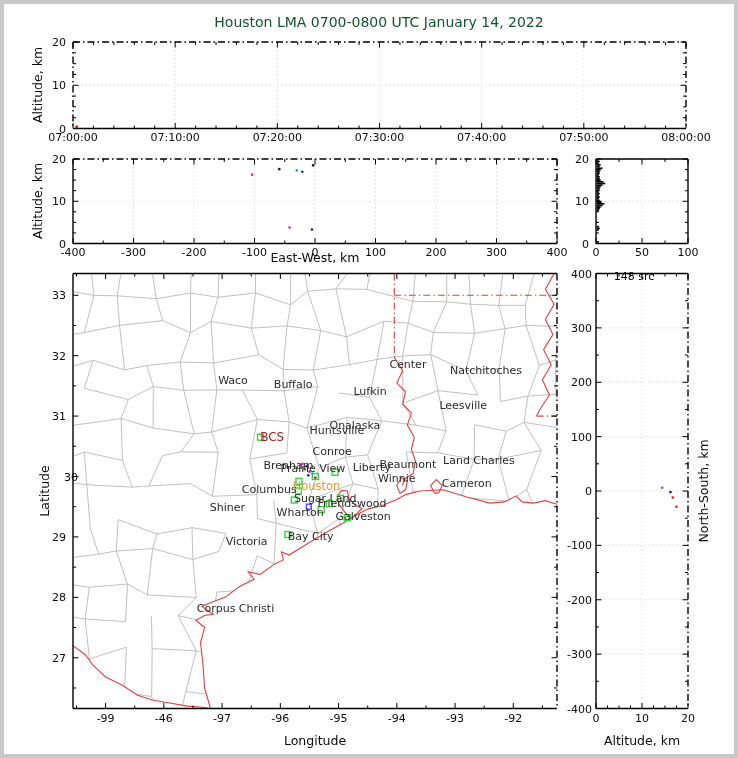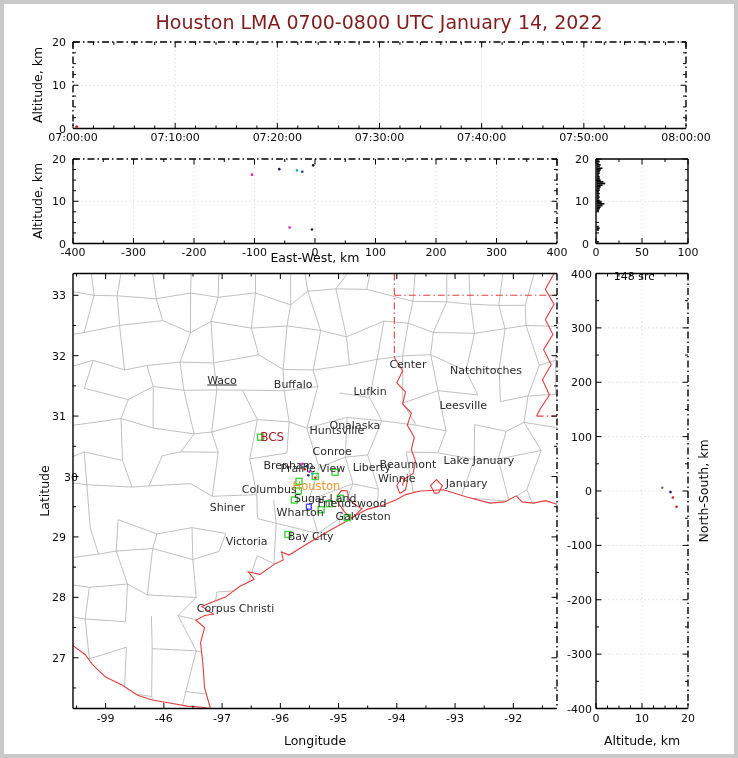--- a/index.html
+++ b/index.html
@@ -6,21 +6,21 @@
   .window{
     position:relative;width:738px;height:758px;background:#c9c9c9;
     font-family:"DejaVu Sans","Liberation Sans",sans-serif;overflow:hidden;
   }
   .inner{position:absolute;left:4px;top:4px;width:730px;height:750px;background:#ffffff;}
   svg{position:absolute;left:0;top:0;}
   .lbl{position:absolute;color:#111;white-space:nowrap;transform:translate(-50%,-50%);line-height:1;}
   .rot{transform:translate(-50%,-50%) rotate(-90deg);}
   .ticklbl{font-size:11px;color:#0a0a0a;}
   .axlbl{font-size:12.5px;color:#0a0a0a;}
-  .title{font-size:19px;color:#7f1d1d;}
+  .title{font-size:14px;color:#14532d;}
   .city{font-size:11px;color:#2b2b2b;}
   .ann{font-size:11px;color:#000;margin-top:44px;}
 </style>
 </head>
 <body>
 
 <div class="window">
   <div class="inner"></div>
   <svg id="plot-svg" width="738" height="758">
       <rect x="4" y="4" width="730" height="750" fill="#ffffff"></rect>
@@ -479,36 +479,36 @@
       <span class="lbl ticklbl" style="left: 513.318px; top: 718px;">-92</span>
       <span class="lbl ticklbl" style="left: 66px; top: 657.75px; transform: translate(-100%, -50%);">27</span>
       <span class="lbl ticklbl" style="left: 66px; top: 597.333px; transform: translate(-100%, -50%);">28</span>
       <span class="lbl ticklbl" style="left: 66px; top: 536.917px; transform: translate(-100%, -50%);">29</span>
       <span class="lbl ticklbl" style="left: 66px; top: 476.5px; transform: translate(-100%, -50%); margin-left: 12px;">30</span>
       <span class="lbl ticklbl" style="left: 66px; top: 416.083px; transform: translate(-100%, -50%);">31</span>
       <span class="lbl ticklbl" style="left: 66px; top: 355.667px; transform: translate(-100%, -50%);">32</span>
       <span class="lbl ticklbl" style="left: 66px; top: 295.25px; transform: translate(-100%, -50%);">33</span>
       <span class="lbl axlbl rot" style="left: 45px; top: 491px;">Latitude</span>
       <span class="lbl axlbl" style="left: 315px; top: 741px;">Longitude</span>
-      <span class="lbl city" style="left: 222px; top: 380.438px; text-decoration: underline;">Waco</span>
+      <span class="lbl city" style="left: 233px; top: 380.438px;">Waco</span>
       <span class="lbl city" style="left: 293.159px; top: 384.062px;">Buffalo</span>
       <span class="lbl city" style="left: 370.04px; top: 391px;">Lufkin</span>
       <span class="lbl city" style="left: 407.898px; top: 363.521px;">Center</span>
       <span class="lbl city" style="left: 485.943px; top: 370.167px;">Natchitoches</span>
       <span class="lbl city" style="left: 463.229px; top: 404.604px;">Leesville</span>
       <span class="lbl city" style="left: 354.897px; top: 424.542px;">Onalaska</span>
       <span class="lbl city" style="left: 336.841px; top: 429.979px;">Huntsville</span>
       <span class="lbl city" style="left: 332.182px; top: 451.125px;">Conroe</span>
       <span class="lbl city" style="left: 288.499px; top: 465.021px;">Brenham</span>
       <span class="lbl city" style="left: 312.961px; top: 468.042px;">Prairie View</span>
       <span class="lbl city" style="left: 371.787px; top: 467.438px;">Liberty</span>
       <span class="lbl city" style="left: 407.898px; top: 464.417px; text-align: center;">Beaumont</span>
-      <span class="lbl city" style="left: 478.954px; top: 459.583px;">Lake January</span>
+      <span class="lbl city" style="left: 478.954px; top: 459.583px;">Land Charles</span>
       <span class="lbl city" style="left: 396.832px; top: 478.312px;">Winnie</span>
-      <span class="lbl city" style="left: 466.723px; top: 482.542px;">January</span>
+      <span class="lbl city" style="left: 466.723px; top: 482.542px;">Cameron</span>
       <span class="lbl city" style="left: 269.279px; top: 489.188px;">Columbus</span>
       <span class="lbl city" style="left: 325.193px; top: 498.25px;">Sugar Land</span>
       <span class="lbl city" style="left: 351.984px; top: 503.083px;">Friendswood</span>
       <span class="lbl city" style="left: 363.051px; top: 516.375px;">Galveston</span>
       <span class="lbl city" style="left: 300.148px; top: 512.146px;">Wharton</span>
       <span class="lbl city" style="left: 227.344px; top: 506.708px;">Shiner</span>
       <span class="lbl city" style="left: 310.632px; top: 536.312px;">Bay City</span>
       <span class="lbl city" style="left: 246.564px; top: 541.146px;">Victoria</span>
       <span class="lbl city" style="left: 235.498px; top: 608.208px;">Corpus Christi</span>
       <span class="lbl city" style="left: 272.191px; top: 436.625px; color: rgb(160, 32, 32); font-size: 12px;">BCS</span>

